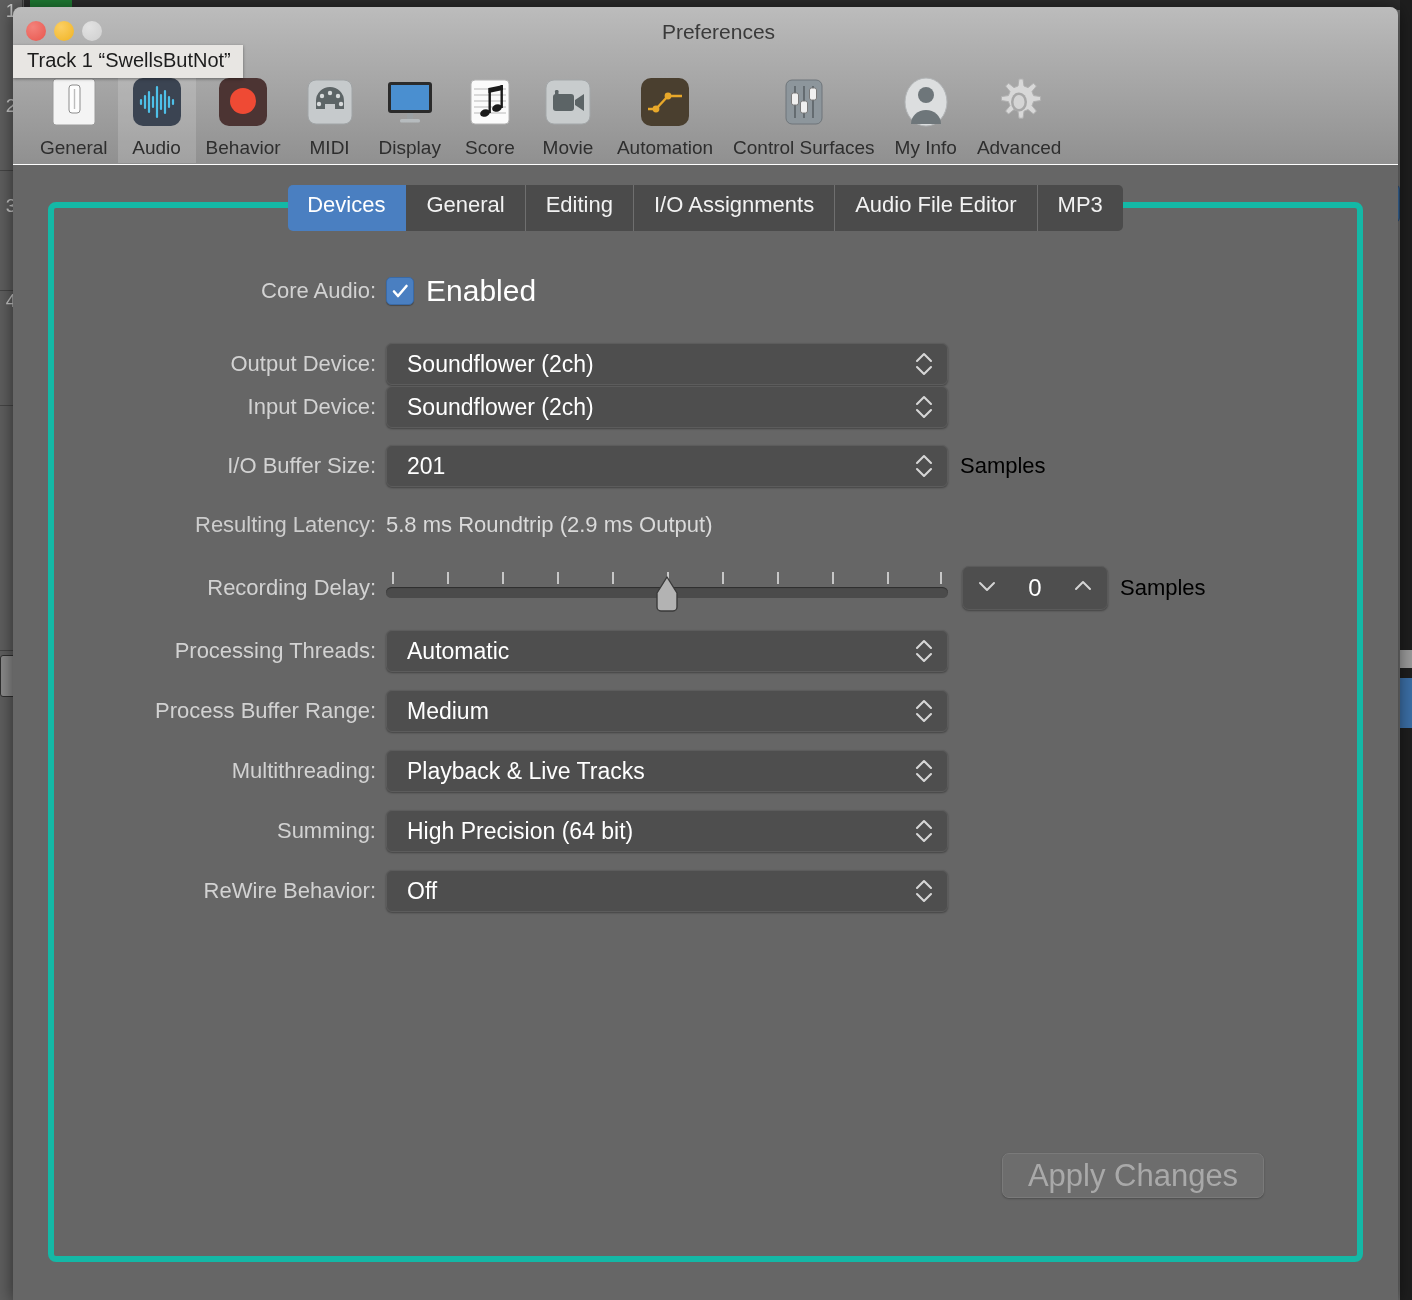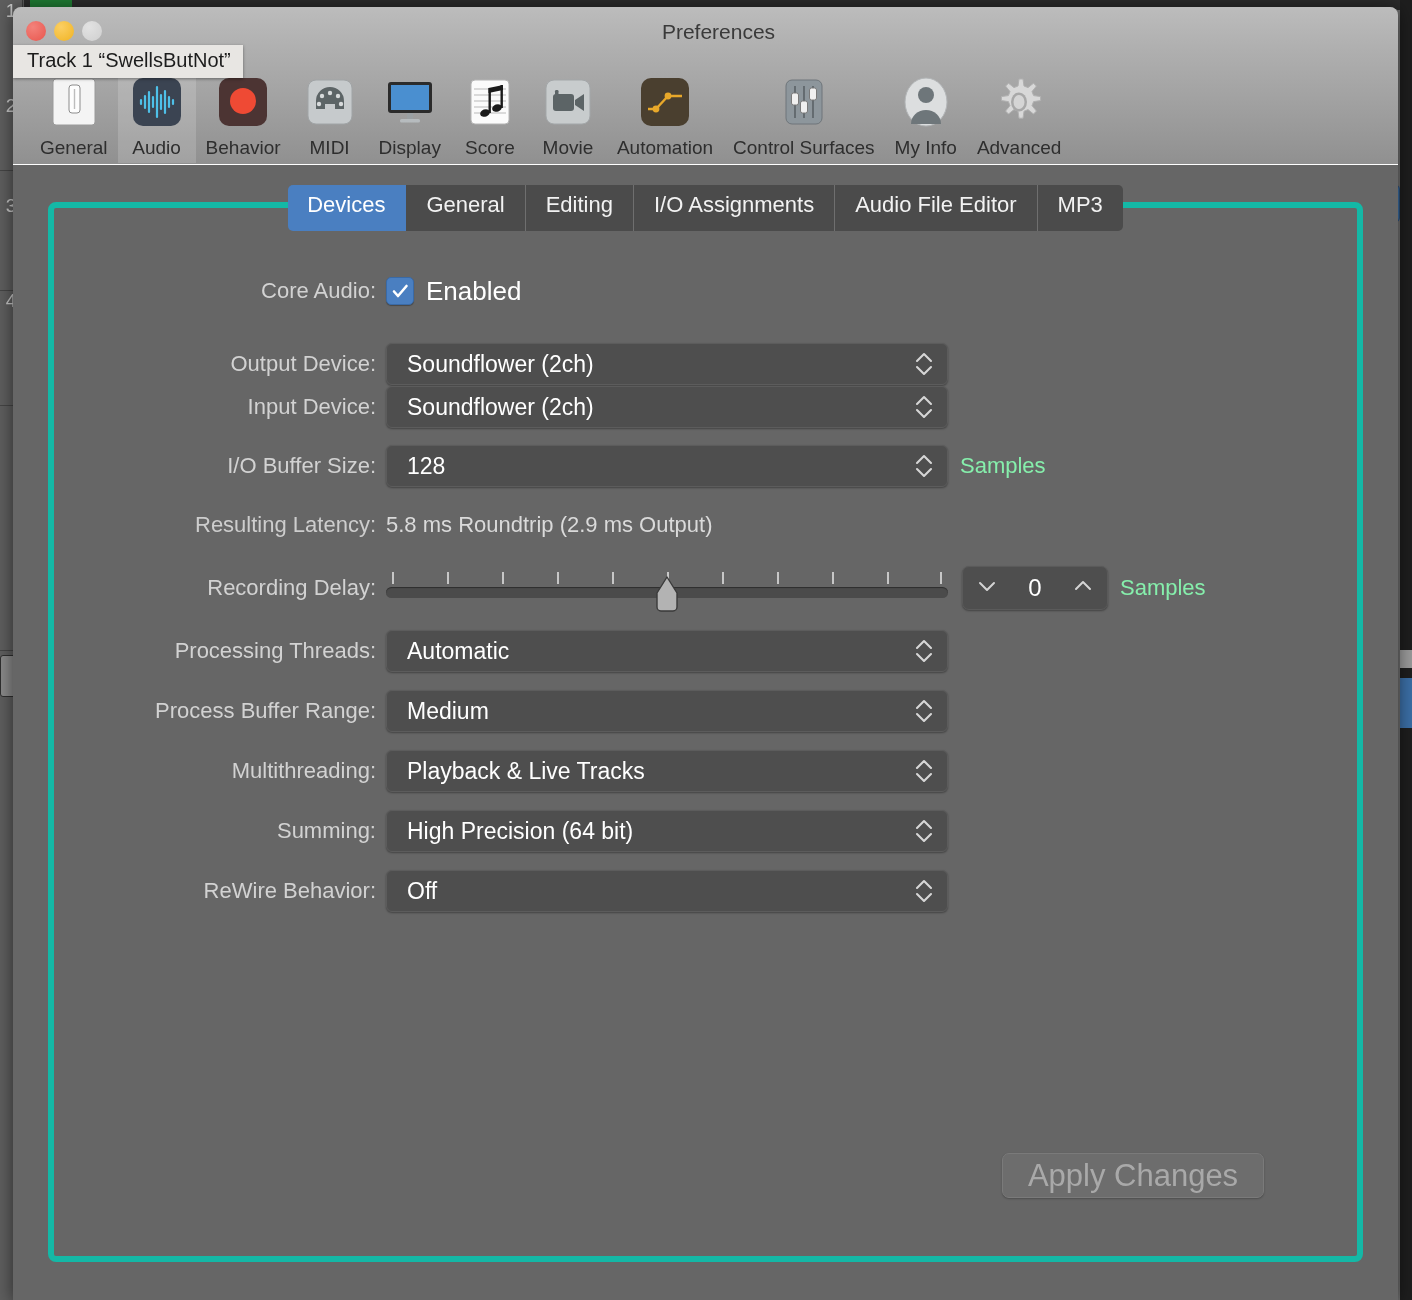--- a/index.html
+++ b/index.html
@@ -268,21 +268,21 @@
   .lbl-static {
     color: #cdcdcd;
   }
   .static-value {
     font-size: 22px;
     color: #dadada;
     white-space: nowrap;
   }
   .suffix {
     font-size: 22px;
-    color: #86efac;
+    color: #000000;
     margin-left: 12px;
     white-space: nowrap;
   }
 
   
   .popup {
     position: relative;
     width: 562px;
     height: 42px;
     background: #4e4e4e;
@@ -314,21 +314,21 @@
     height: 26px;
     background: #4a7fc1;
     border: 1px solid #3a6aa6;
     border-radius: 5px;
     display: flex;
     align-items: center;
     justify-content: center;
     box-shadow: 0 1px 1px rgba(0,0,0,0.3);
   }
   .cbox-label {
-    font-size: 26px;
+    font-size: 30px;
     color: #ffffff;
     margin-left: 12px;
   }
 
   
   .slider-wrap {
     position: relative;
     width: 562px;
     height: 42px;
   }
@@ -649,21 +649,21 @@
             <path d="M4 12 L11 5 L18 12" fill="none" stroke="#d6d6d6" stroke-width="2.1" stroke-linecap="round" stroke-linejoin="round"></path>
             <path d="M4 18 L11 25 L18 18" fill="none" stroke="#d6d6d6" stroke-width="2.1" stroke-linecap="round" stroke-linejoin="round"></path>
           </svg>
         </span>
       </div>
     </div>
 
     <div class="row" style="left:0px; top:237px;">
       <div class="lbl">I/O Buffer Size:</div>
       <div class="popup">
-        <span class="pv">128</span>
+        <span class="pv">201</span>
         <span class="chev">
           <svg width="22" height="30" viewBox="0 0 22 30">
             <path d="M4 12 L11 5 L18 12" fill="none" stroke="#d6d6d6" stroke-width="2.1" stroke-linecap="round" stroke-linejoin="round"></path>
             <path d="M4 18 L11 25 L18 18" fill="none" stroke="#d6d6d6" stroke-width="2.1" stroke-linecap="round" stroke-linejoin="round"></path>
           </svg>
         </span>
       </div>
       <div class="suffix">Samples</div>
     </div>
 

